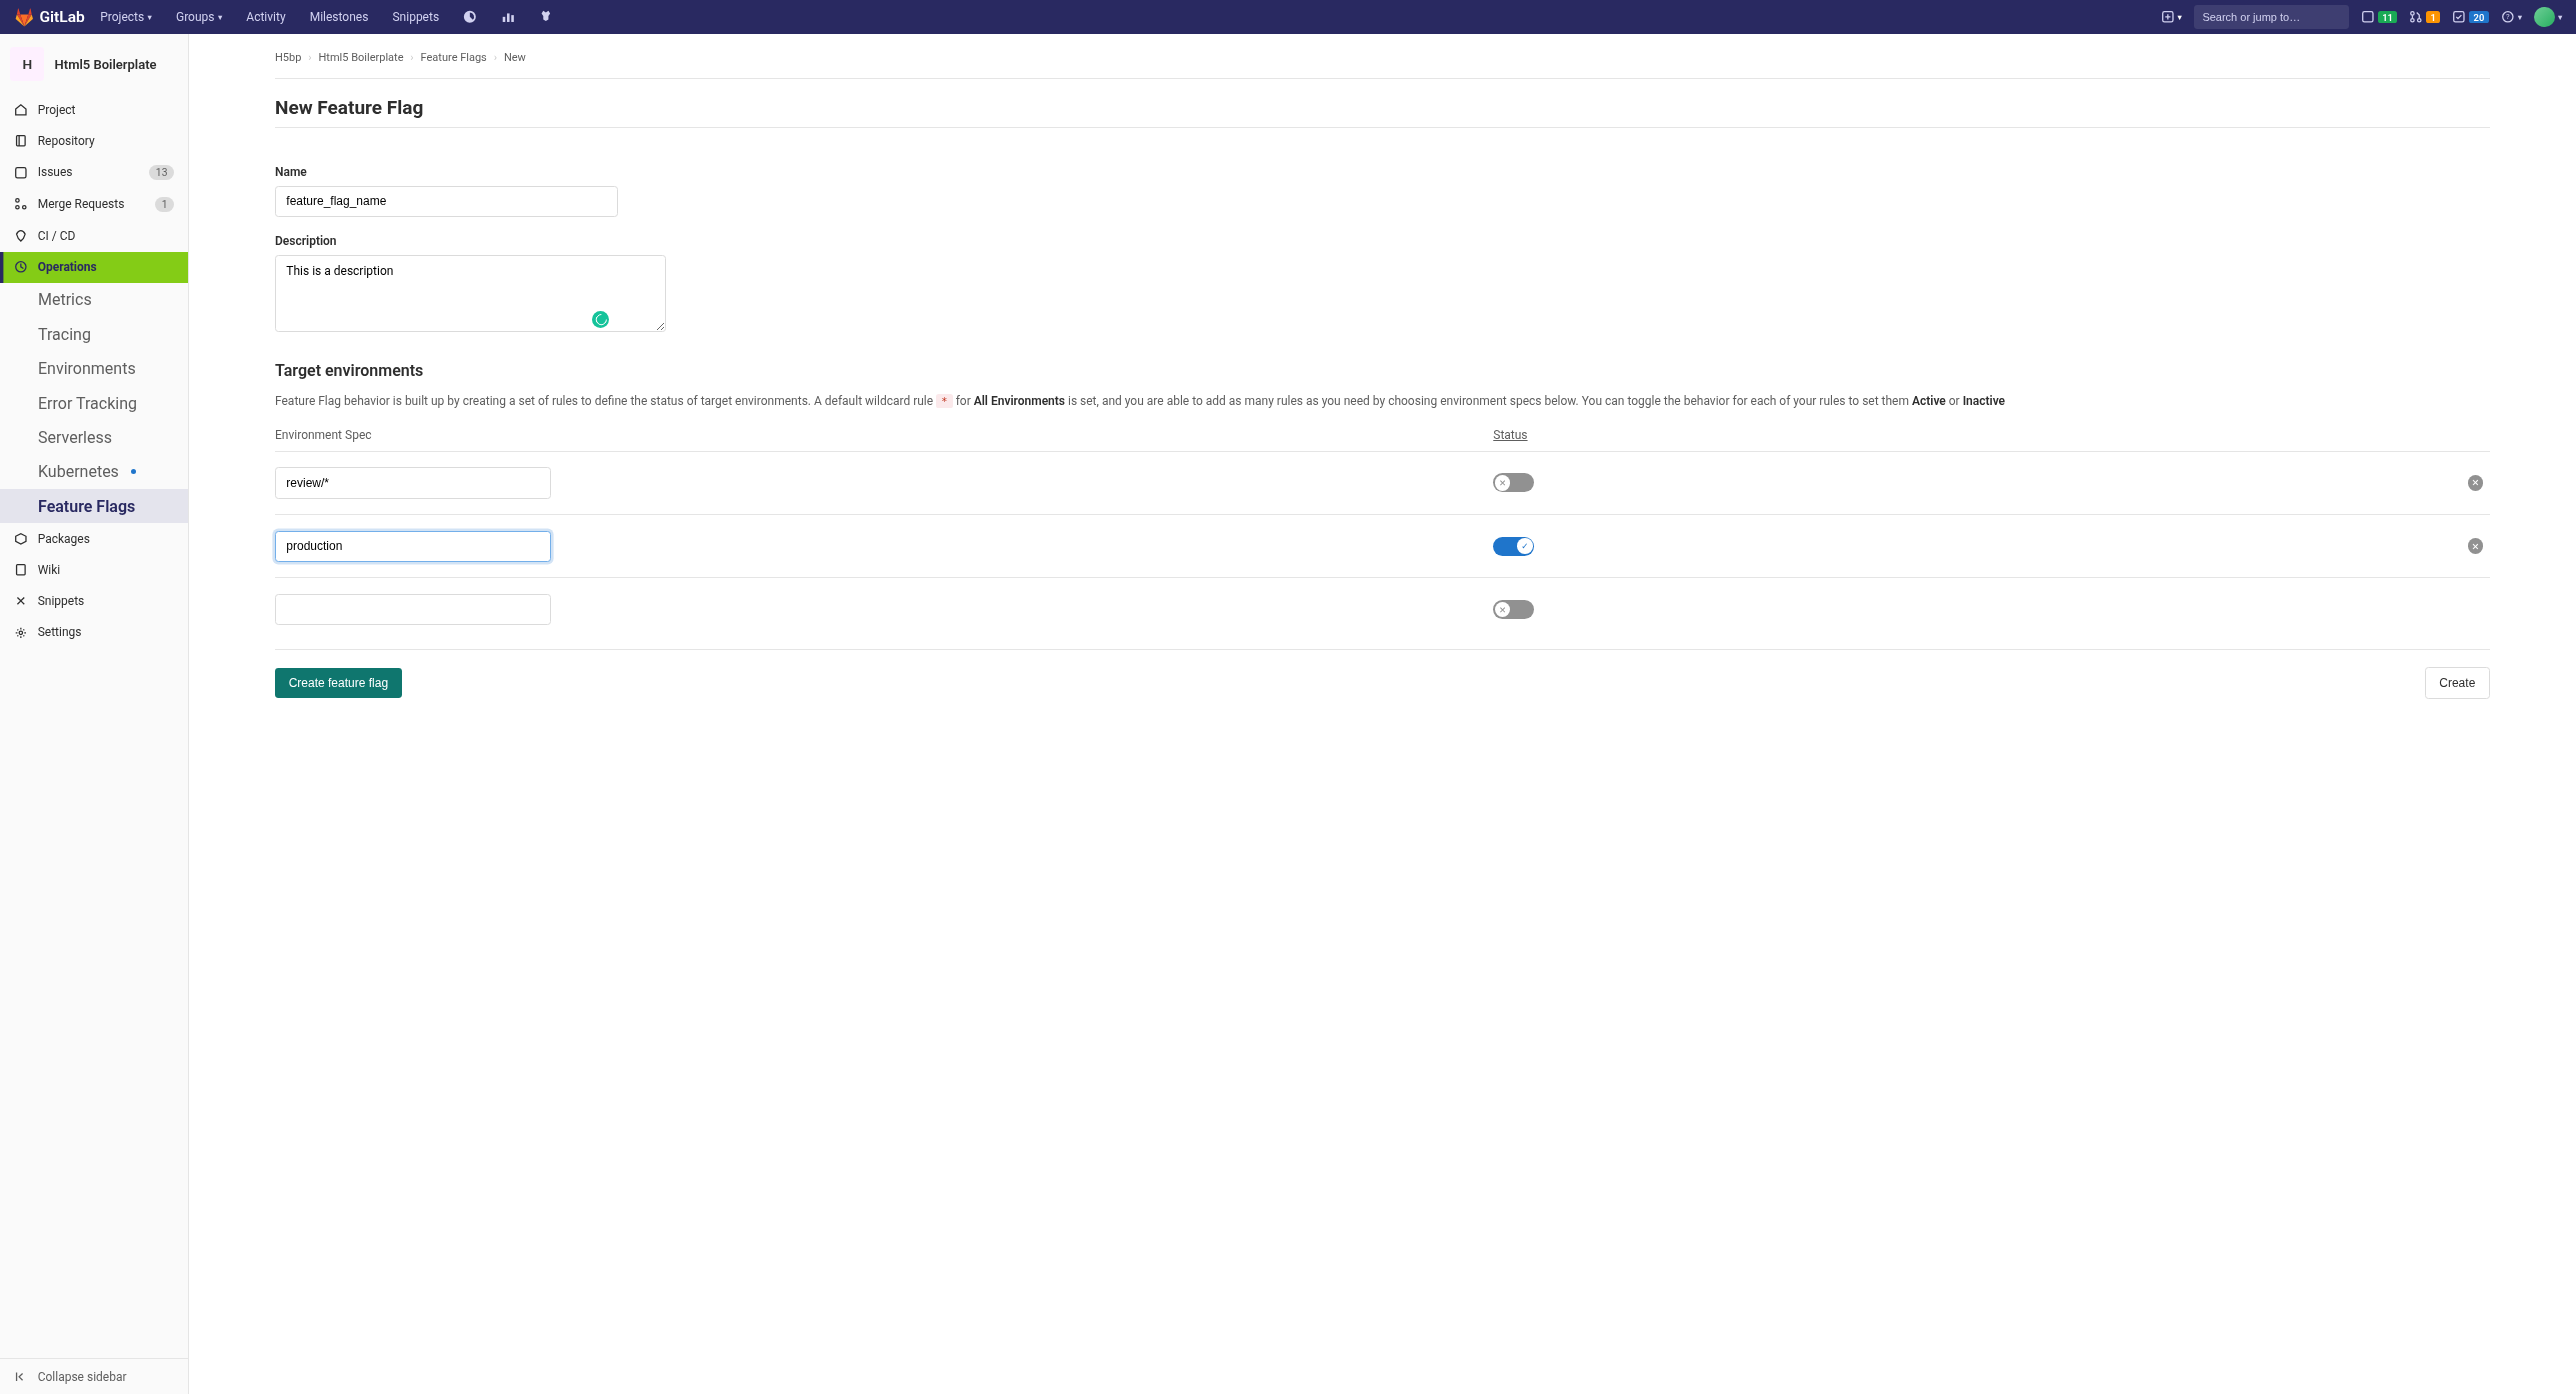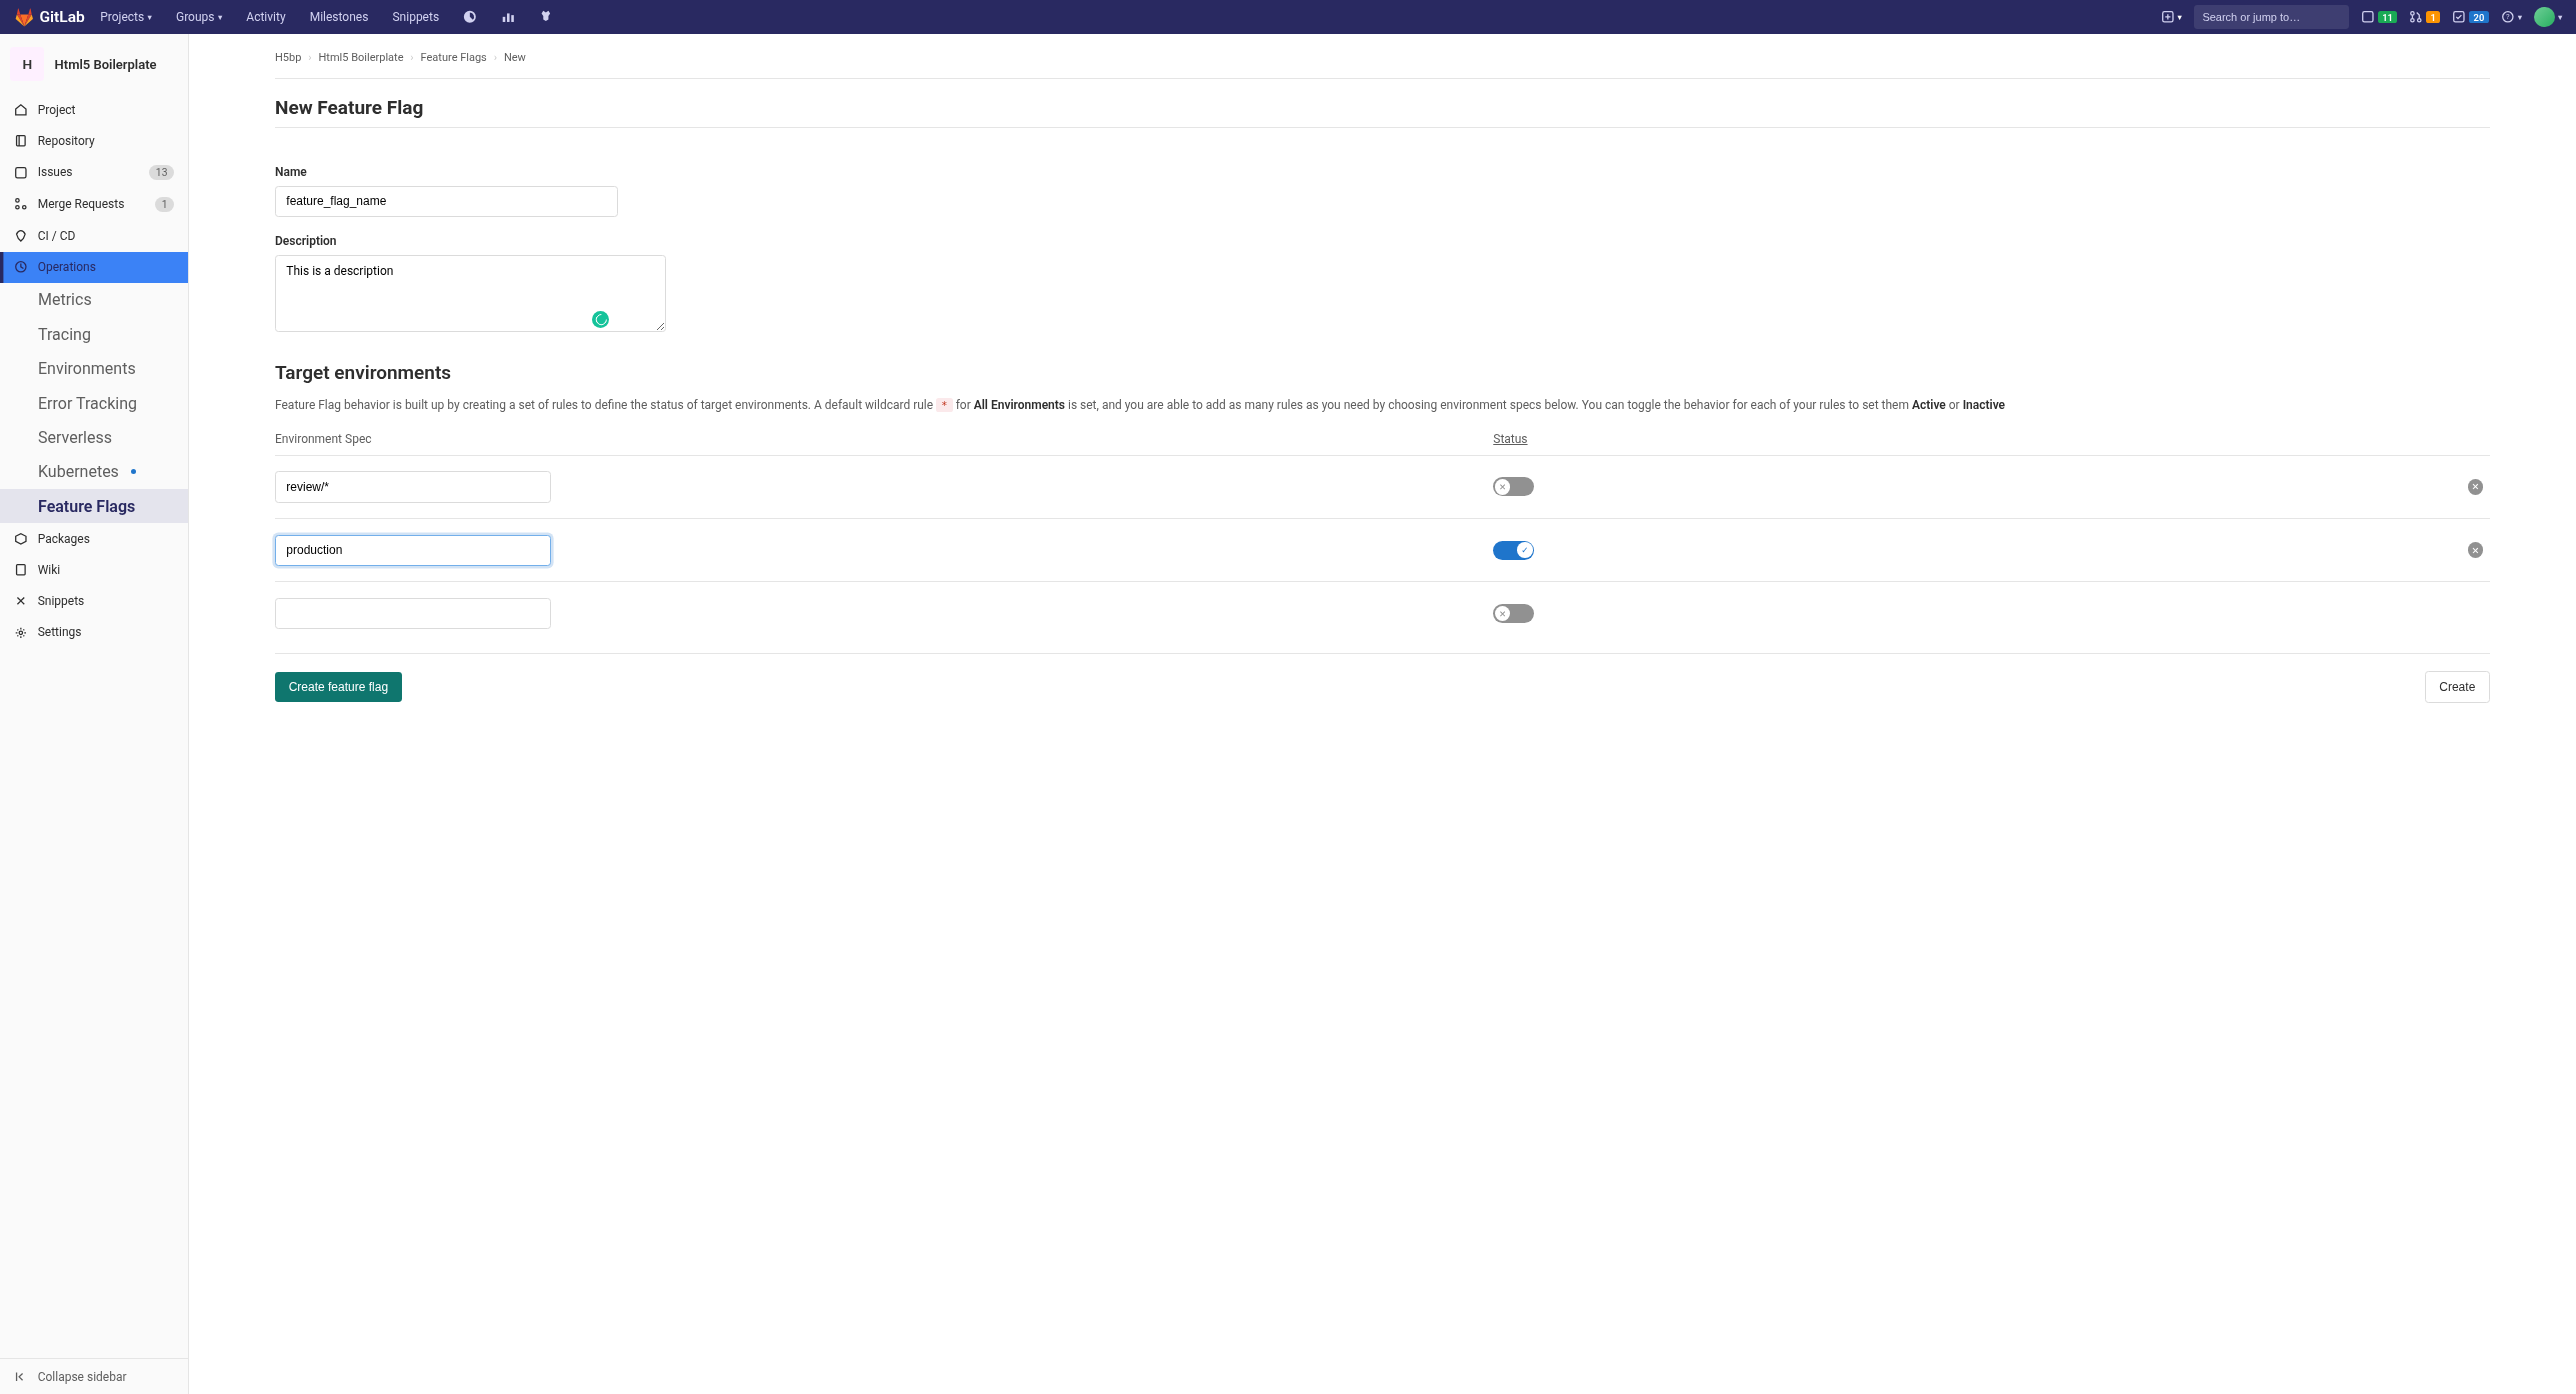--- a/index.html
+++ b/index.html
@@ -26,21 +26,21 @@
 
 .layout { display: flex; height: calc(100vh - 34px); }
 
 
 .sidebar { width: 189px; background: #fafafa; border-right: 0.9px solid #e5e5e5; display: flex; flex-direction: column; }
 .project-header { display: flex; align-items: center; padding: 13px 10.3px; gap: 10.3px; }
 .project-avatar { width: 34px; height: 34px; border-radius: 3.4px; background: #fef0ff; display: flex; align-items: center; justify-content: center; font-weight: 600; color: #333; font-size: 13.7px; }
 .project-name { font-weight: 600; font-size: 13px; }
 .sidebar-nav { flex: 1; overflow-y: auto; }
 .sidebar-item { display: flex; align-items: center; padding: 8.6px 13.7px; gap: 10.3px; color: #2e2e2e; cursor: pointer; font-size: 12px; }
-.sidebar-item.active { background: #3b82f6; font-weight: 400; color: #292961; box-shadow: inset 3.4px 0 0 #292961; text-align: right; }
+.sidebar-item.active { background: #84cc16; font-weight: 700; color: #292961; box-shadow: inset 3.4px 0 0 #292961; text-align: right; }
 .sidebar-icon { width: 13.7px; height: 13.7px; flex-shrink: 0; }
 .sidebar-badge { margin-left: auto; background: #dbdbdb; color: #5e5e5e; border-radius: 8.6px; padding: 0.9px 6.9px; font-size: 10.3px; }
 .sidebar-subitem { padding: 7.7px 13.7px 7.7px 38px; color: #5e5e5e; cursor: pointer; font-size: 16px; display: flex; align-items: center; gap: 6.9px; }
 .sidebar-subitem.active { background: #e4e4ed; font-weight: 600; color: #292961; }
 .blue-dot { width: 5.2px; height: 5.2px; border-radius: 50%; background: #1f75cb; margin-left: 5.2px; }
 .sidebar-footer { border-top: 0.9px solid #e5e5e5; padding: 10.3px 13.7px; display: flex; align-items: center; gap: 10.3px; color: #5e5e5e; cursor: pointer; }
 
 
 .main { flex: 1; overflow-y: auto; padding: 17px 86px; }
 @media (max-width: 1202px) { .main { padding: 17px 34px; } }
@@ -49,21 +49,21 @@
 .breadcrumb-sep { color: #ccc; }
 .page-title { font-size: 19px; font-weight: 700; margin-bottom: 37px; padding-bottom: 8px; border-bottom: 0.9px solid #e5e5e5; }
 .form-group { margin-bottom: 17px; }
 .form-label { font-weight: 600; display: block; margin-bottom: 6.9px; }
 .form-input { width: 343px; padding: 7.7px 10.3px; border: 0.9px solid #dbdbdb; border-radius: 3.4px; font-size: 12px; outline: none; }
 .form-textarea { width: 391px; height: 77px; padding: 7.7px 10.3px; border: 0.9px solid #dbdbdb; border-radius: 3.4px; font-size: 12px; resize: both; font-family: inherit; outline: none; position: relative; }
 .textarea-wrap { position: relative; width: 343px; }
 .grammarly { position: absolute; bottom: 6.9px; right: 8.6px; width: 17px; height: 17px; border-radius: 50%; background: #15c39a; display: flex; align-items: center; justify-content: center; }
 .grammarly::after { content: ""; width: 8.6px; height: 8.6px; border-radius: 50%; border: 1.7px solid #fff; border-top-color: transparent; transform: rotate(45deg); }
 
-.section-title { font-size: 19px; font-weight: 600; margin: 26px 0 12px; }
+.section-title { font-size: 16px; font-weight: 600; margin: 26px 0 12px; }
 .section-desc { color: #5e5e5e; line-height: 1.6; margin-bottom: 8.6px; }
 .wildcard { background: #fbe9eb; color: #c0341d; padding: 0.9px 5.2px; border-radius: 2.6px; font-family: monospace; font-size: 10.3px; }
 .bold { font-weight: 600; color: #2e2e2e; }
 
 .env-table { margin-top: 17px; }
 .env-header { display: flex; padding: 0 0 8.6px; }
 .env-col-spec { flex: 0 0 55%; color: #5e5e5e; }
 .env-col-status { flex: 0 0 25%; color: #5e5e5e; text-decoration: underline; }
 .env-col-actions { flex: 1; }
 .env-row { display: flex; align-items: center; padding: 15.5px 0; border-top: 0.9px solid #e5e5e5; }

